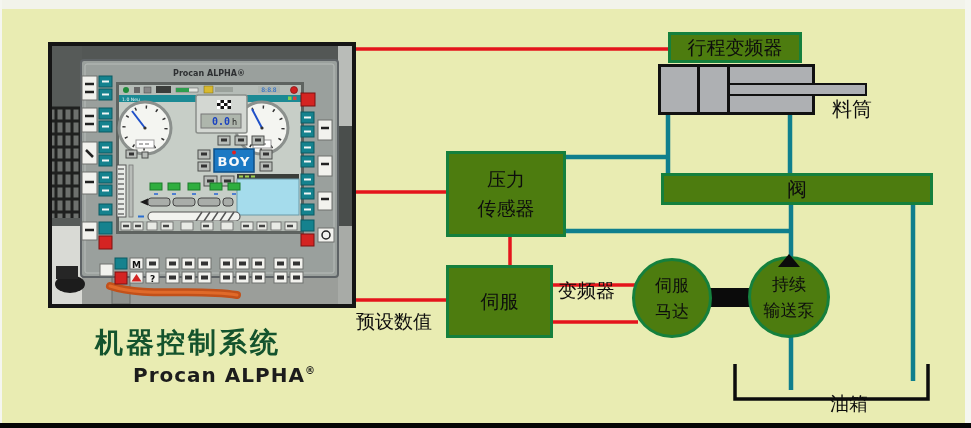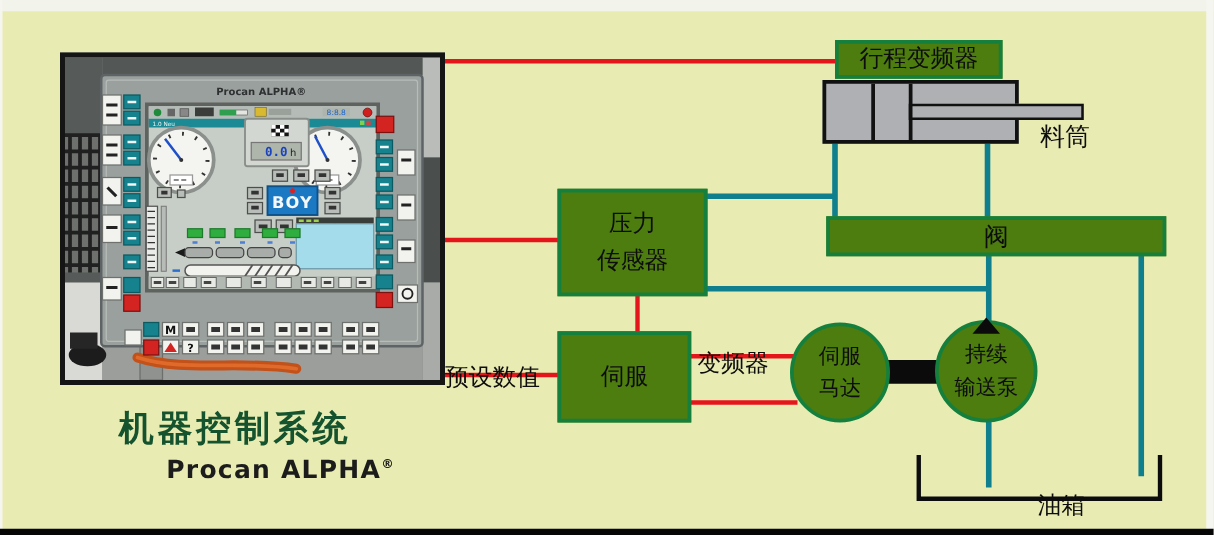--- a/index.html
+++ b/index.html
@@ -368,21 +368,21 @@
     <span class="ln">马达</span>
   </div>
 
   <div class="gbox circle" style="left:748px;top:256px;width:82px;height:82px;font-size:17px;align-items:center;">
     <span class="ln">持续</span>
     <span class="ln">输送泵</span>
   </div>
   <div class="pump-tri" style="left:778px;top:254px;"></div>
 
   <div class="lbl" style="left:558px;top:259px;font-size:19px;margin-top:19px;">变频器</div>
-  <div class="lbl" style="left:356px;top:289px;font-size:19px;">预设数值</div>
+  <div class="lbl" style="left:356px;top:309px;font-size:19px;">预设数值</div>
   <div class="lbl" style="left:830px;top:366px;font-size:19px;margin-top:25px;">油箱</div>
 
   <div class="caption-title">机器控制系统</div>
   <div class="caption-brand"><span>Procan ALPHA</span><sup>®</sup></div>
 
   <div class="edge-top"></div>
   <div class="edge-right"></div>
   <div class="edge-left"></div>
   <div class="edge-bottom"></div>
 </div>

